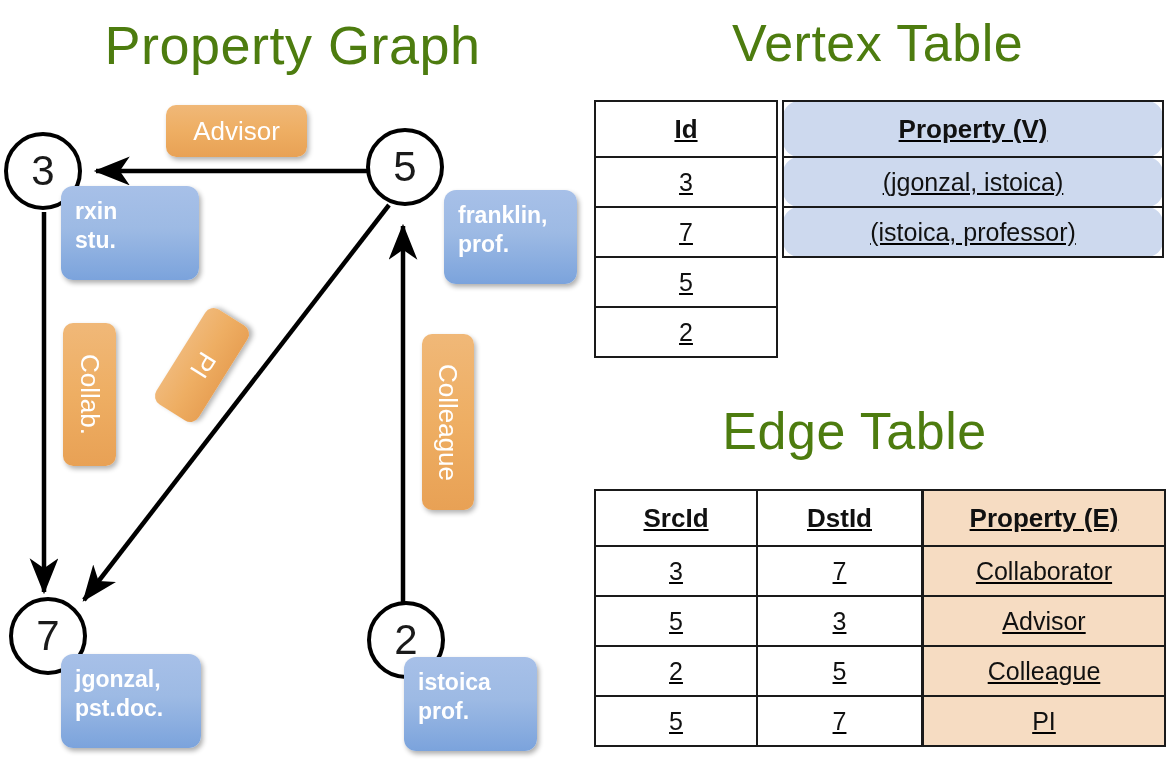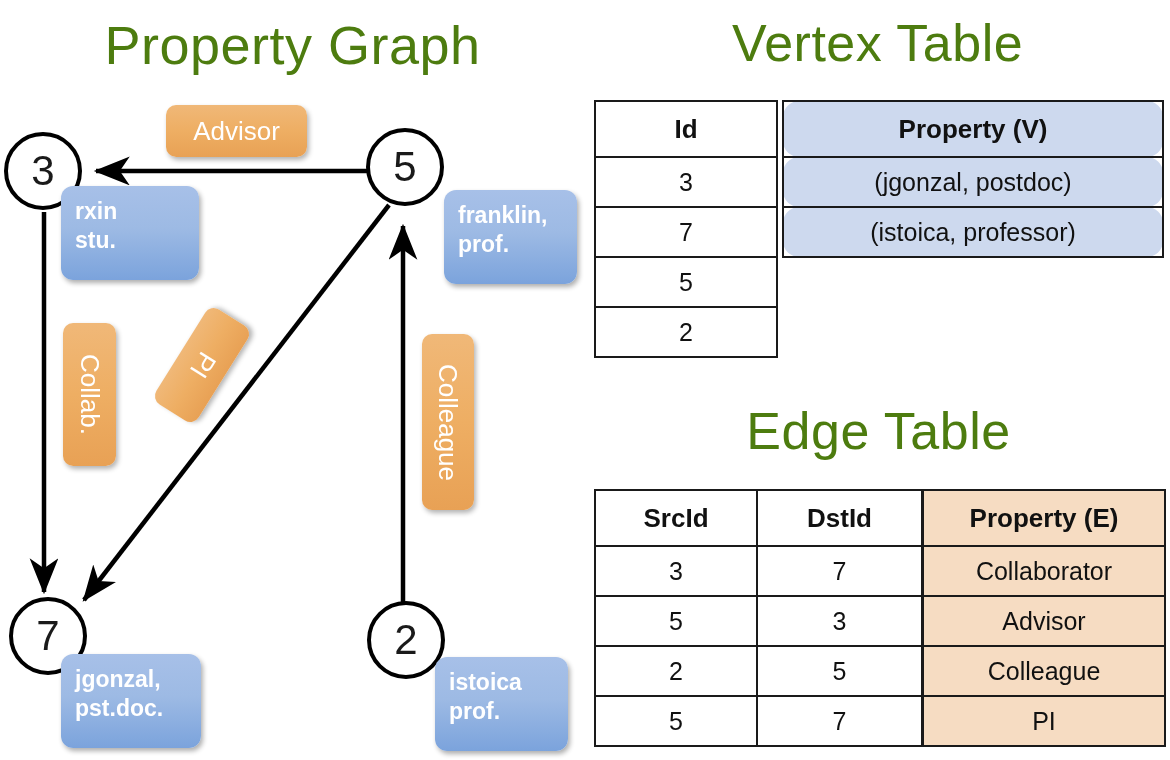--- a/index.html
+++ b/index.html
@@ -35,21 +35,21 @@
   }
   #vertex-table-title {
     left: 585px;
     top: 12px;
     width: 585px;
     text-align: center;
     font-size: 52px;
     line-height: 62px;
   }
   #edge-table-title {
-    left: 586px;
+    left: 562px;
     top: 400px;
     width: 585px;
     text-align: center;
     font-size: 52px;
     line-height: 62px;
   }
 
   
   #graph-panel {
     position: absolute;
@@ -115,20 +115,21 @@
   .rot-cw  > span { transform: rotate(90deg); }
   .rot-pi  { transform: rotate(-58deg); }
   .rot-pi > span { transform: rotate(180deg); }
 
   
   .tbl-wrap { position: absolute; }
   table.grid {
     border-collapse: collapse;
     table-layout: fixed;
     font-family: "Liberation Sans", sans-serif;
+    text-decoration: underline;
   }
   table.grid td, table.grid th {
     border: 2px solid #1a1a1a;
     text-align: center;
     font-weight: 400;
     font-size: 25px;
     color: #111;
     padding: 0;
     height: 48px;
   }
@@ -182,21 +183,21 @@
     <div>stu.</div>
   </div>
   <div class="prop-box" style="left:424px; top:190px; width:133px; height:94px;margin-left:20px;">
     <div>franklin,</div>
     <div>prof.</div>
   </div>
   <div class="prop-box" style="left:61px; top:654px; width:140px; height:94px;">
     <div>jgonzal,</div>
     <div>pst.doc.</div>
   </div>
-  <div class="prop-box" style="left:435px; top:657px; width:133px; height:94px;">
+  <div class="prop-box" style="left:404px; top:657px; width:133px; height:94px;">
     <div>istoica</div>
     <div>prof.</div>
   </div>
 
   <div class="edge-label" style="left:166px; top:105px; width:141px; height:52px;">
     <span>Advisor</span>
   </div>
 
   <div class="edge-label rot-cw" style="left:63px; top:323px; width:53px; height:143px;">
     <span>Collab.</span>
@@ -239,21 +240,21 @@
 
 <div class="tbl-wrap" style="left:782px; top:100px;">
   <table class="grid v-prop">
     <thead>
       <tr>
         <th style="width:378px;">Property (V)</th>
       </tr>
     </thead>
     <tbody>
       <tr>
-          <td>(jgonzal, postdoc)</td>
+          <td>(jgonzal, istoica)</td>
         </tr>
       <tr>
           <td>(istoica, professor)</td>
         </tr>
     </tbody>
   </table>
 </div>
 
 <div class="title" id="edge-table-title">Edge Table</div>
 

